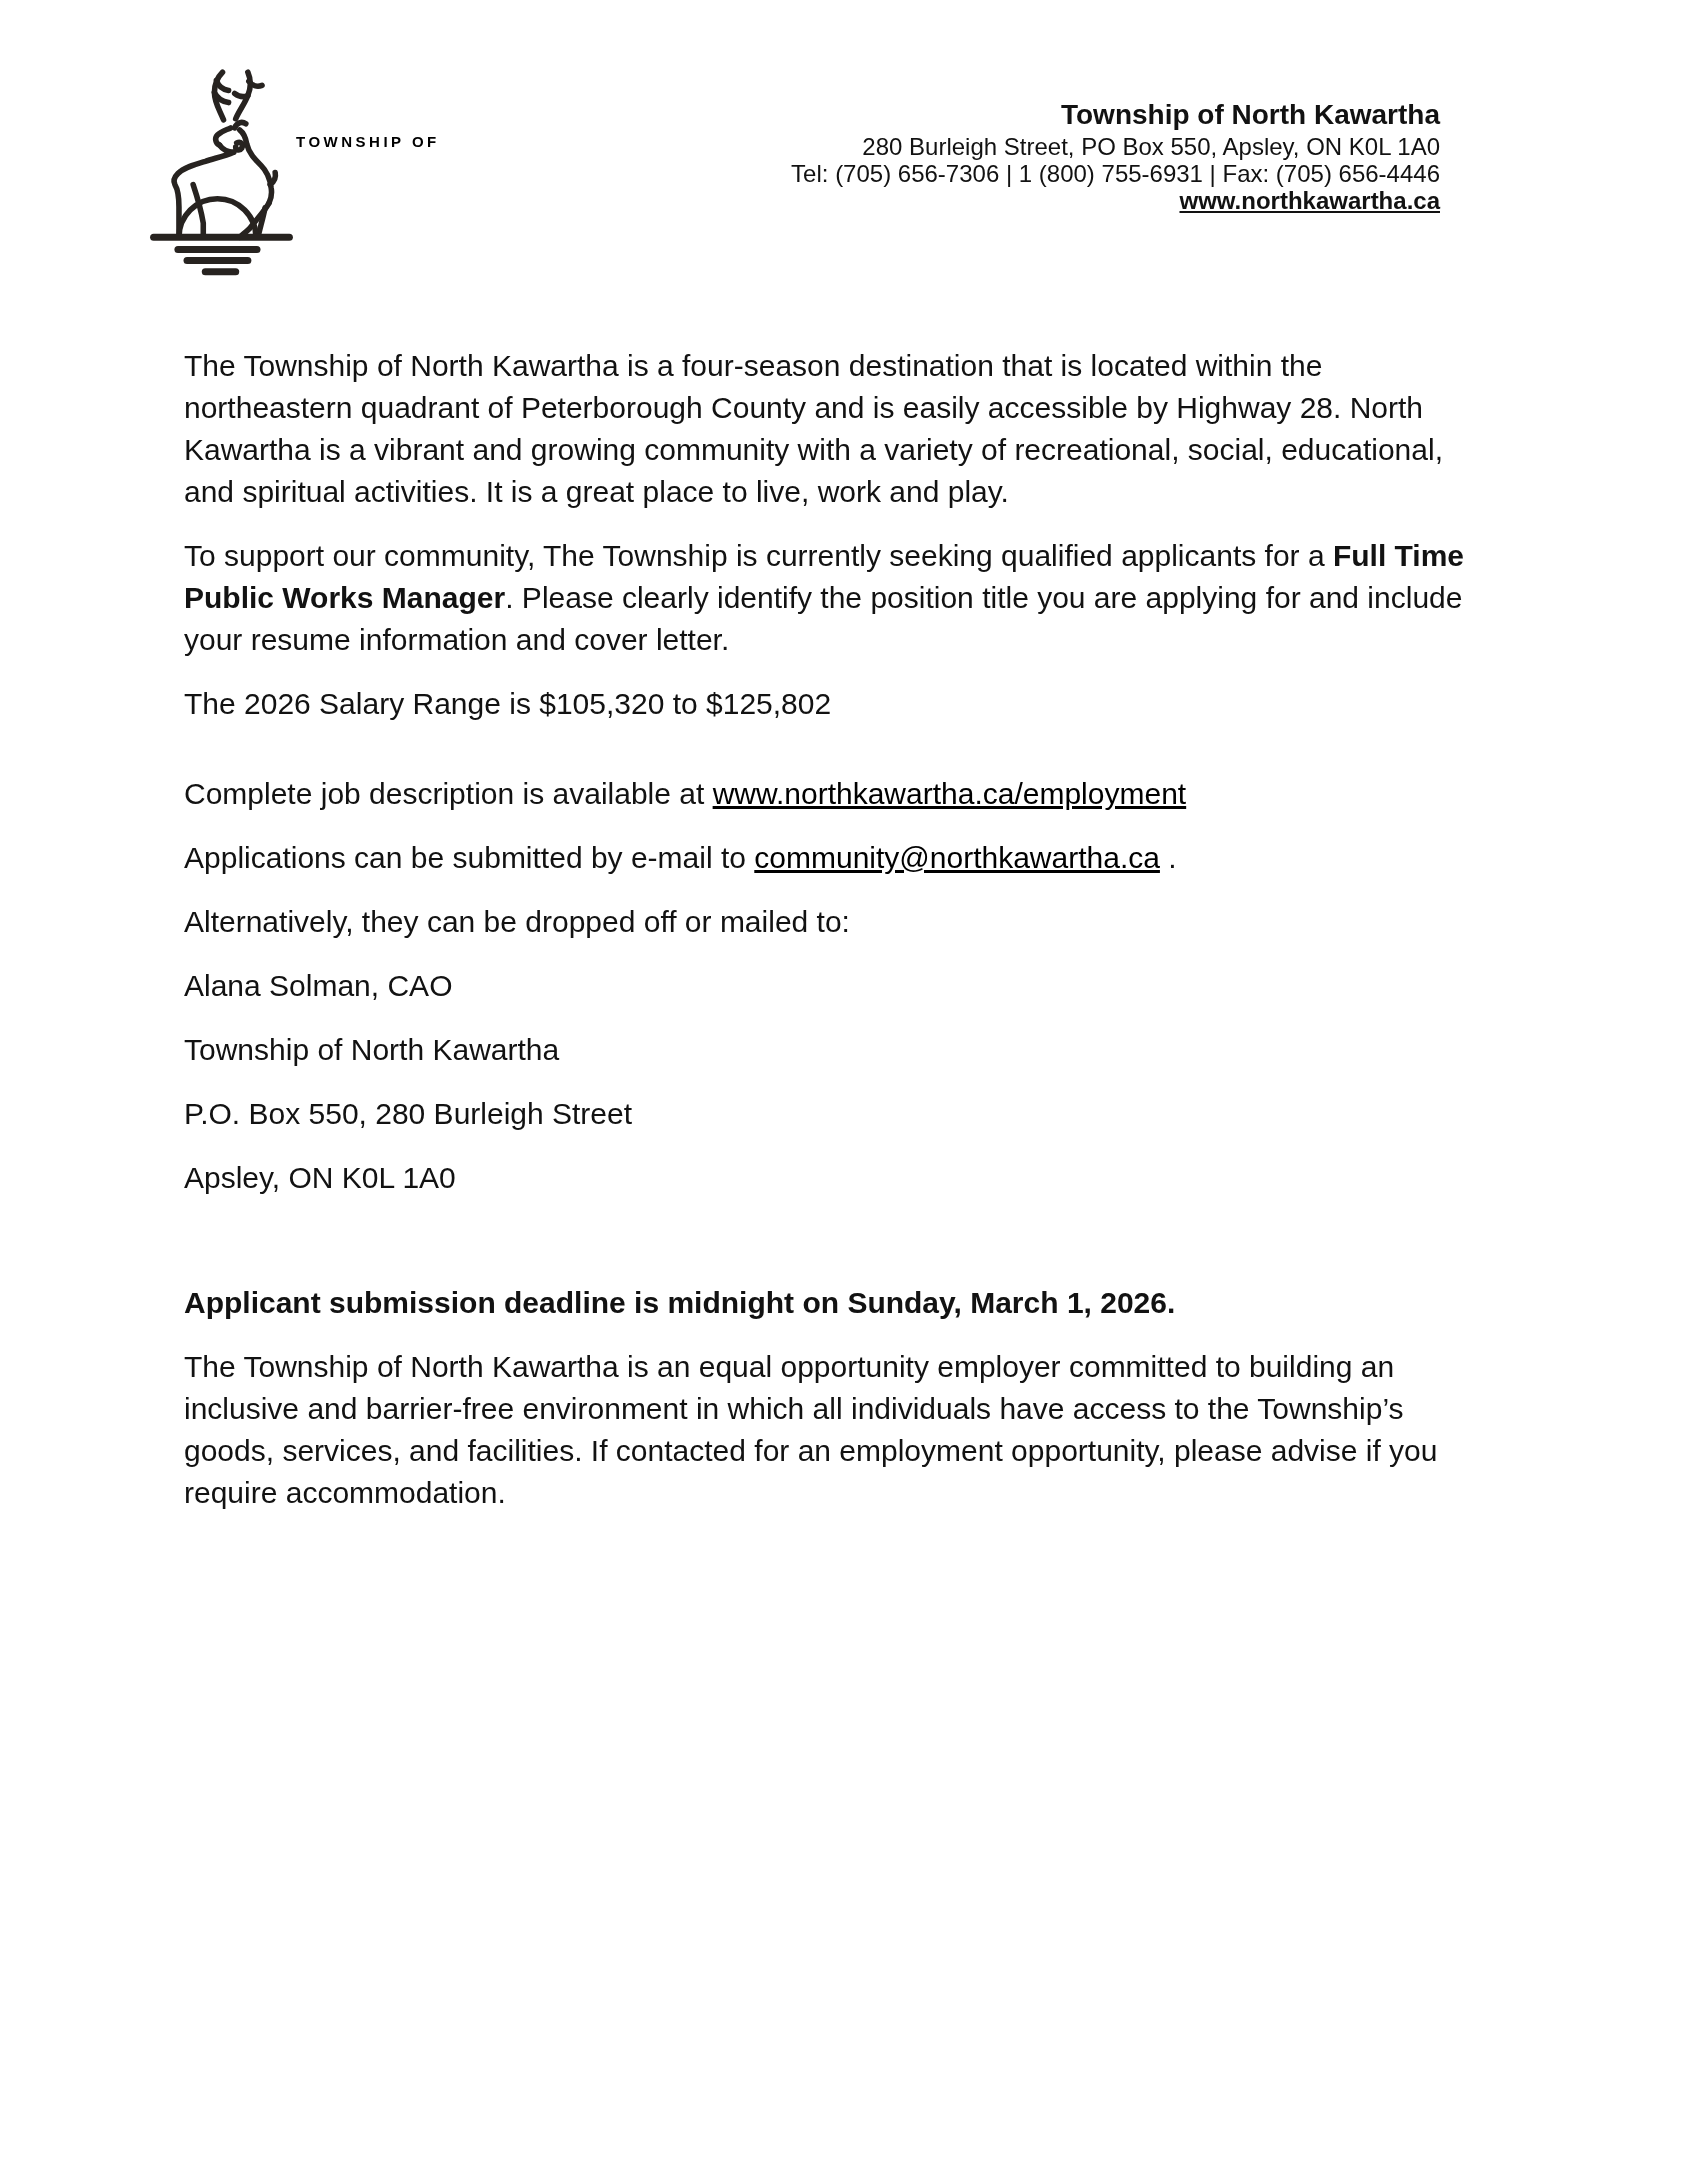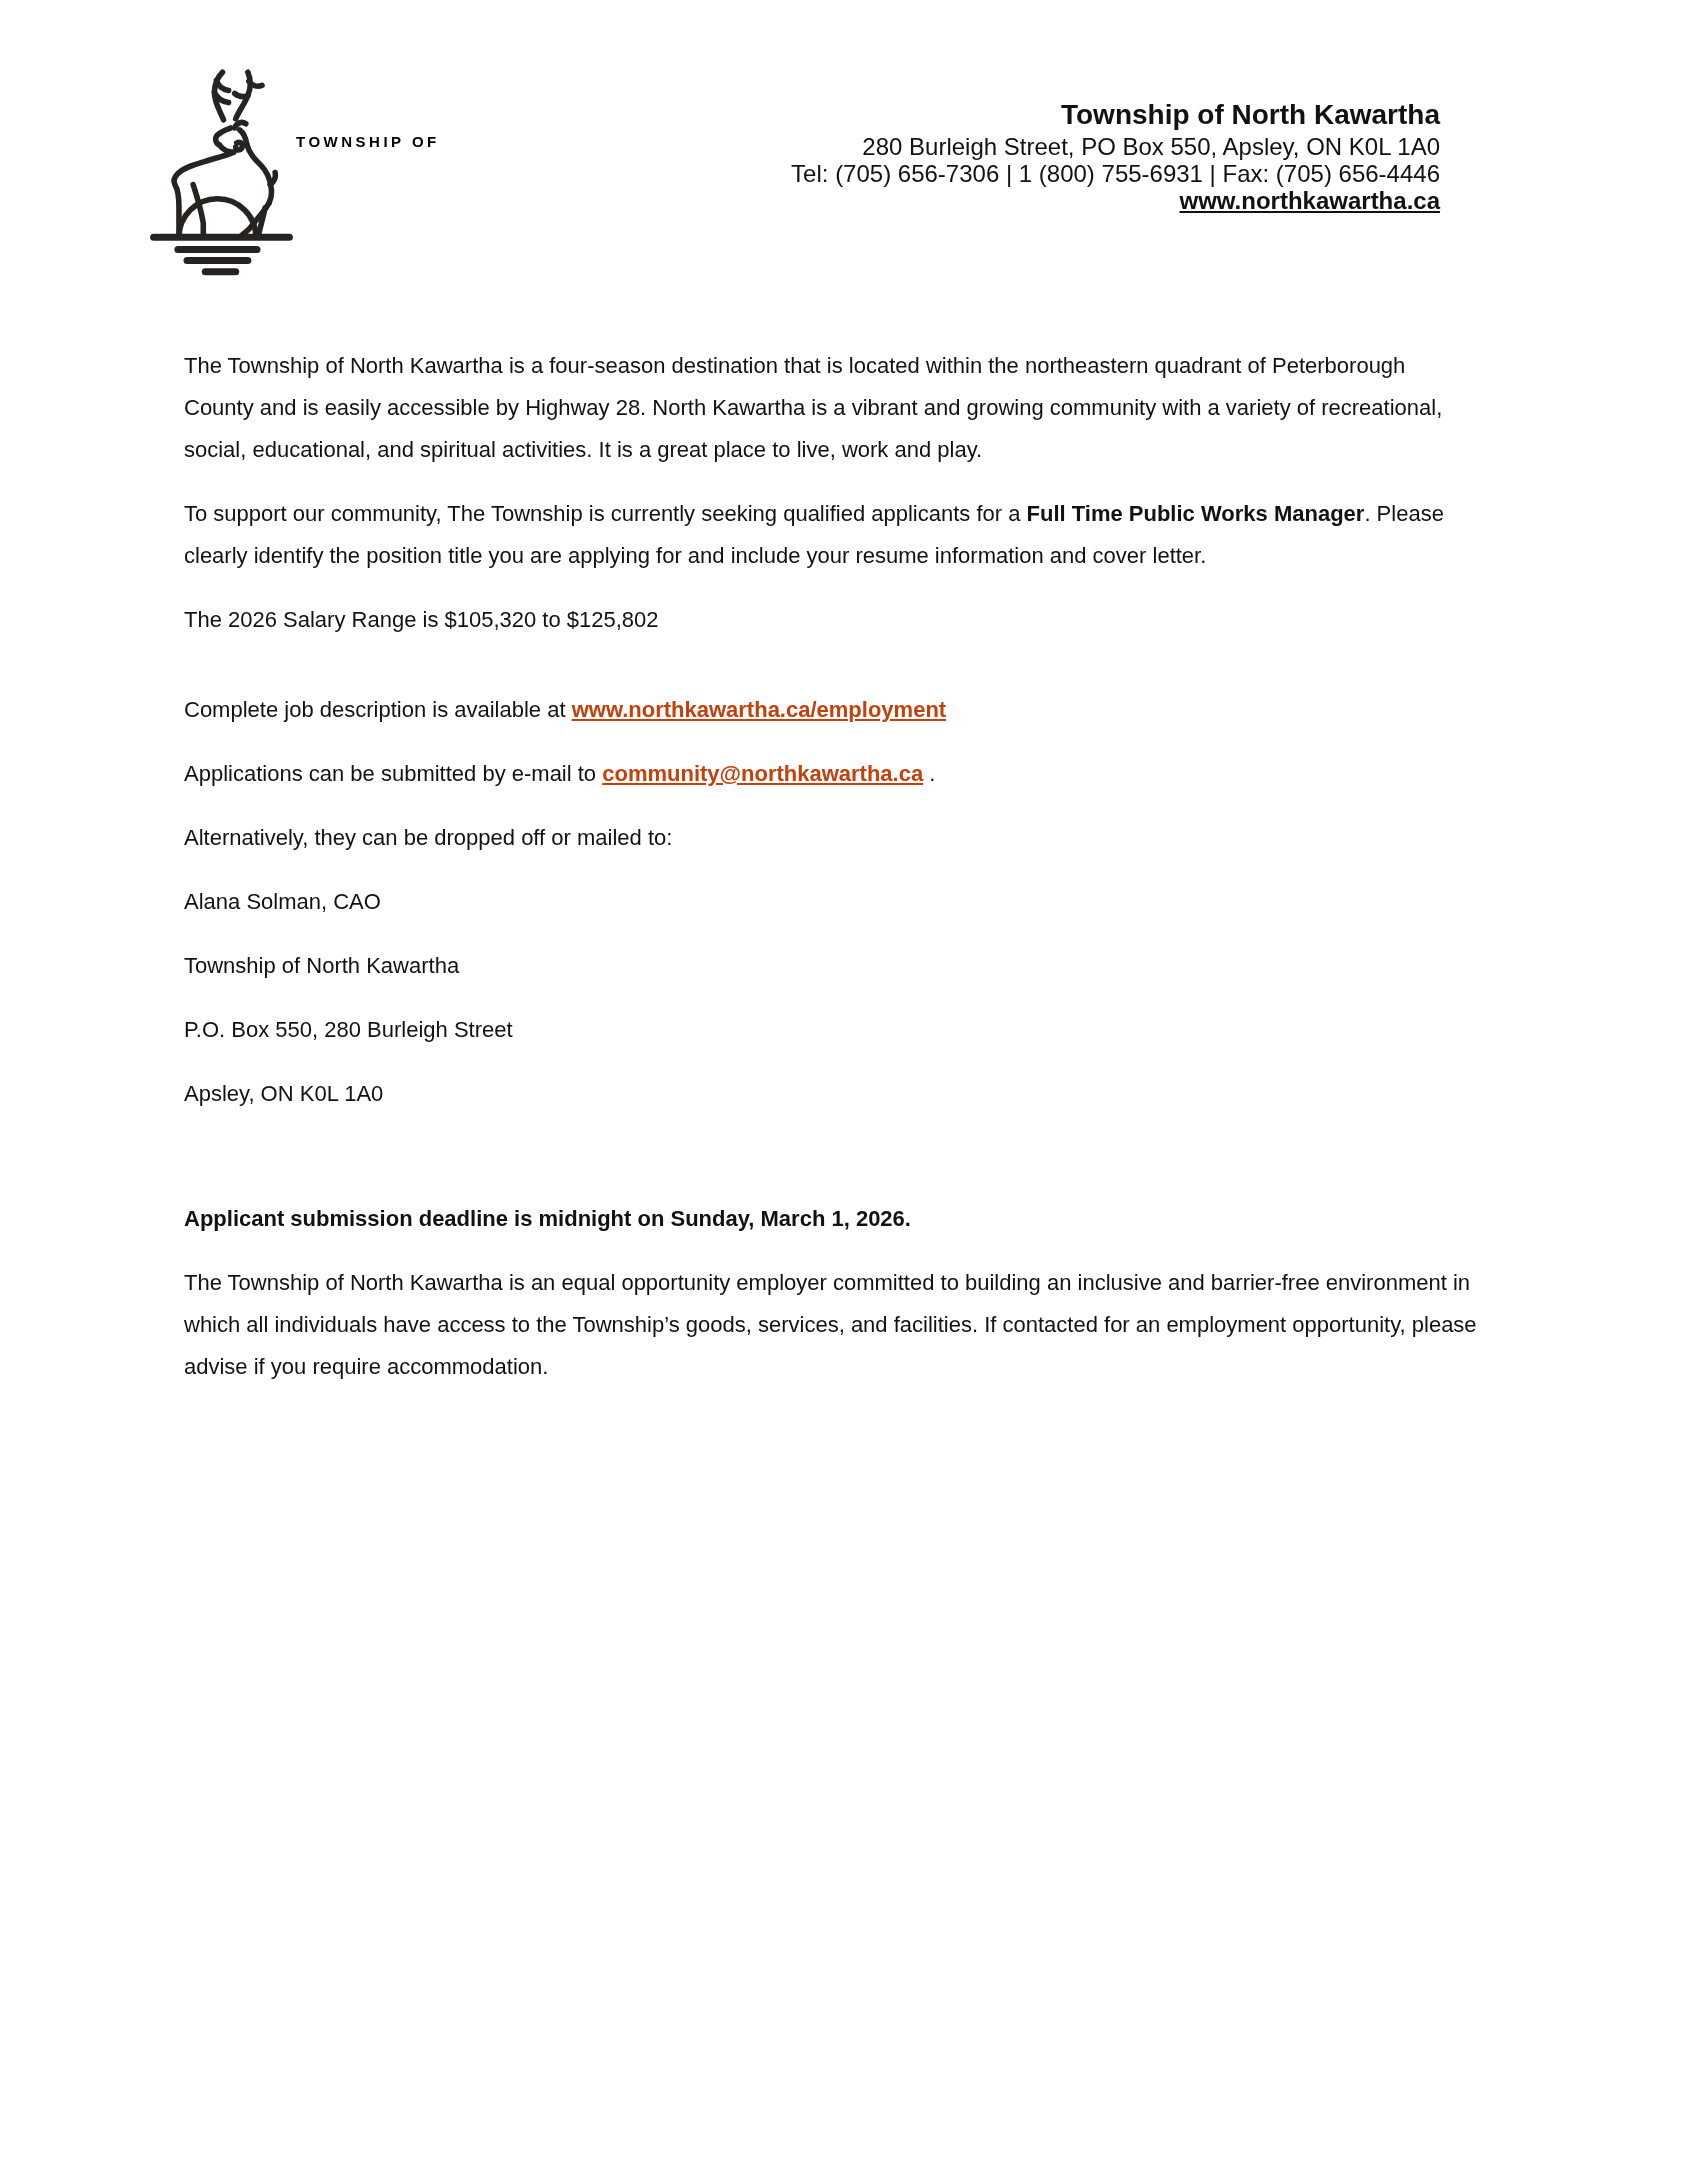--- a/index.html
+++ b/index.html
@@ -30,27 +30,27 @@
   .letterhead-info{
     position:absolute;top:97px;right:243px;
     text-align:right;
   }
   .org-name{font-size:28px;font-weight:bold;line-height:36px;}
   .info-line{font-size:24px;line-height:27px;}
   .website{font-weight:bold;text-decoration:underline;}
   
   .body-content{
     position:absolute;left:184px;top:345px;width:1293px;
-    font-size:22px;line-height:42px;
+    font-size:30px;line-height:42px;
   }
   .body-content p{margin:0 0 22px 0;}
   .blank-sm{height:26px;margin:0 !important;}
   .blank-lg{height:61px;margin:0 !important;}
   .bold{font-weight:bold;}
-  a.doc-link{color:#c2410c;text-decoration:underline;cursor:pointer;font-weight:bold;}
+  a.doc-link{color:#000000;text-decoration:underline;cursor:pointer;}
 </style>
 </head>
 <body>
 
 <div class="page">
 
   <div class="letterhead-logo">
     <svg class="deer-svg" viewBox="0 0 140 235" fill="none" stroke="#272320" stroke-width="5.5" stroke-linecap="round" stroke-linejoin="round">
 
       <path d="M72 62 C68 52 63 45 63 35 C63 27 66 20 71 15"></path>

